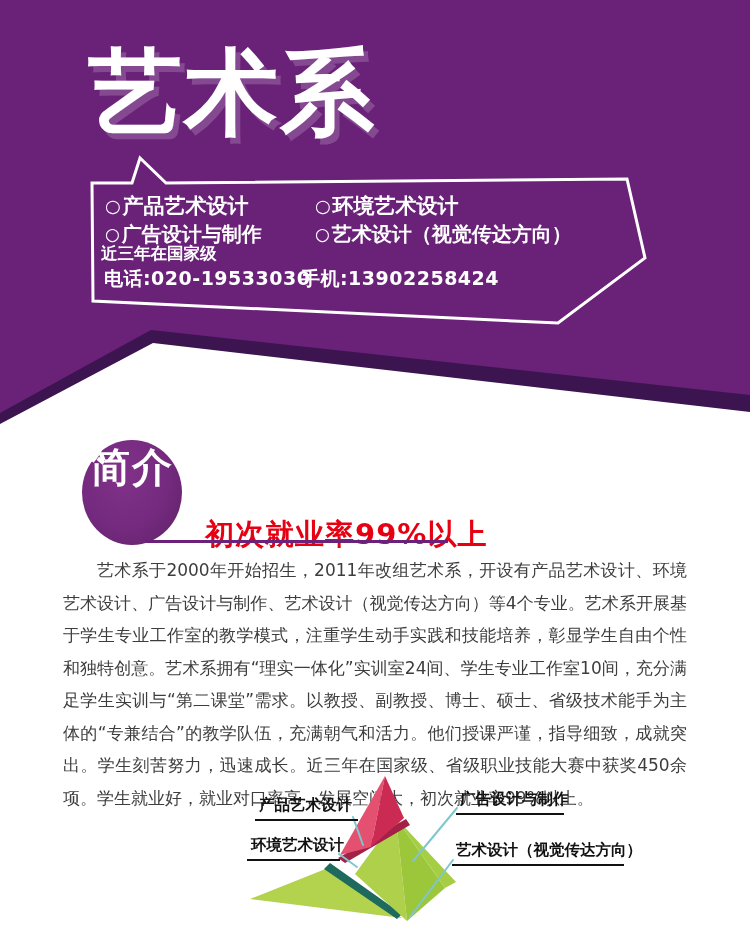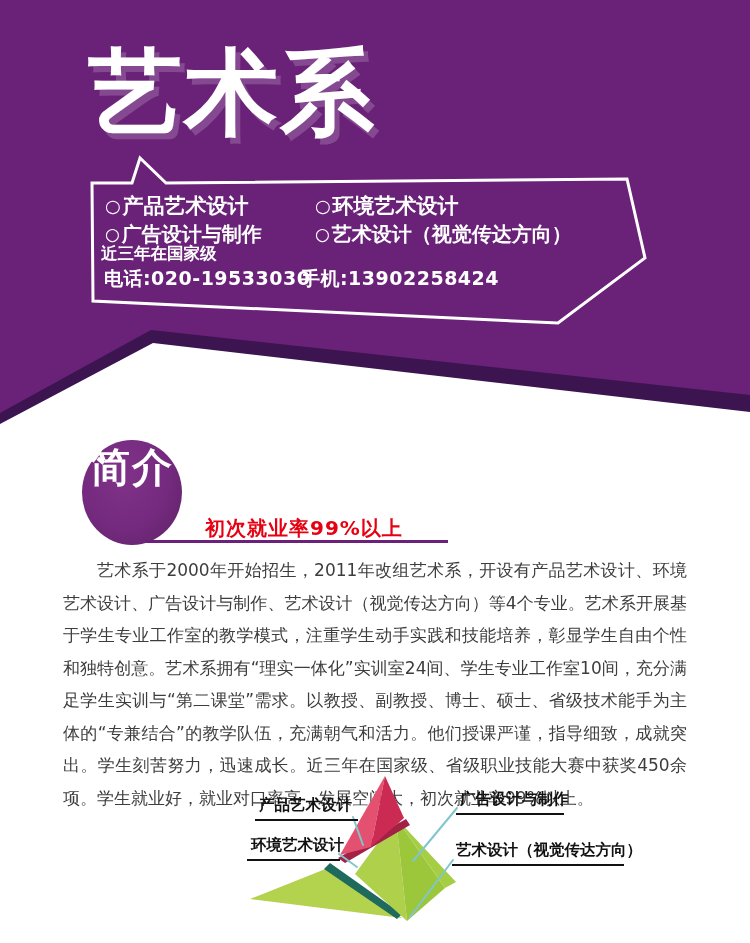--- a/index.html
+++ b/index.html
@@ -28,21 +28,21 @@
   .col2b{left:301px;}
   .intro-badge{
     position:absolute;left:82px;top:440px;width:100px;height:105px;
     border-radius:50%;
     background:radial-gradient(ellipse at 42% 32%, #803289 0%, #742a7e 55%, #5d2065 100%);
     display:flex;align-items:flex-start;justify-content:center;
     color:#ffffff;font-size:40px;font-weight:700;letter-spacing:2px;
   }
   .headline{
     position:absolute;left:197px;top:507px;margin:8px;
-    font-size:20px;font-weight:700;color:#E60012;letter-spacing:1px;
+    font-size:29px;font-weight:700;color:#E60012;letter-spacing:1px;
     white-space:nowrap;
   }
   .headline-underline{
     position:absolute;left:145px;top:540px;width:303px;height:3px;
     background:#6B2179;
   }
   .intro-paragraph{
     position:absolute;left:63px;top:554px;width:624px;margin:0;
     font-size:17px;line-height:32.5px;color:#3d3d3d;
     text-align:justify;text-indent:2em;

